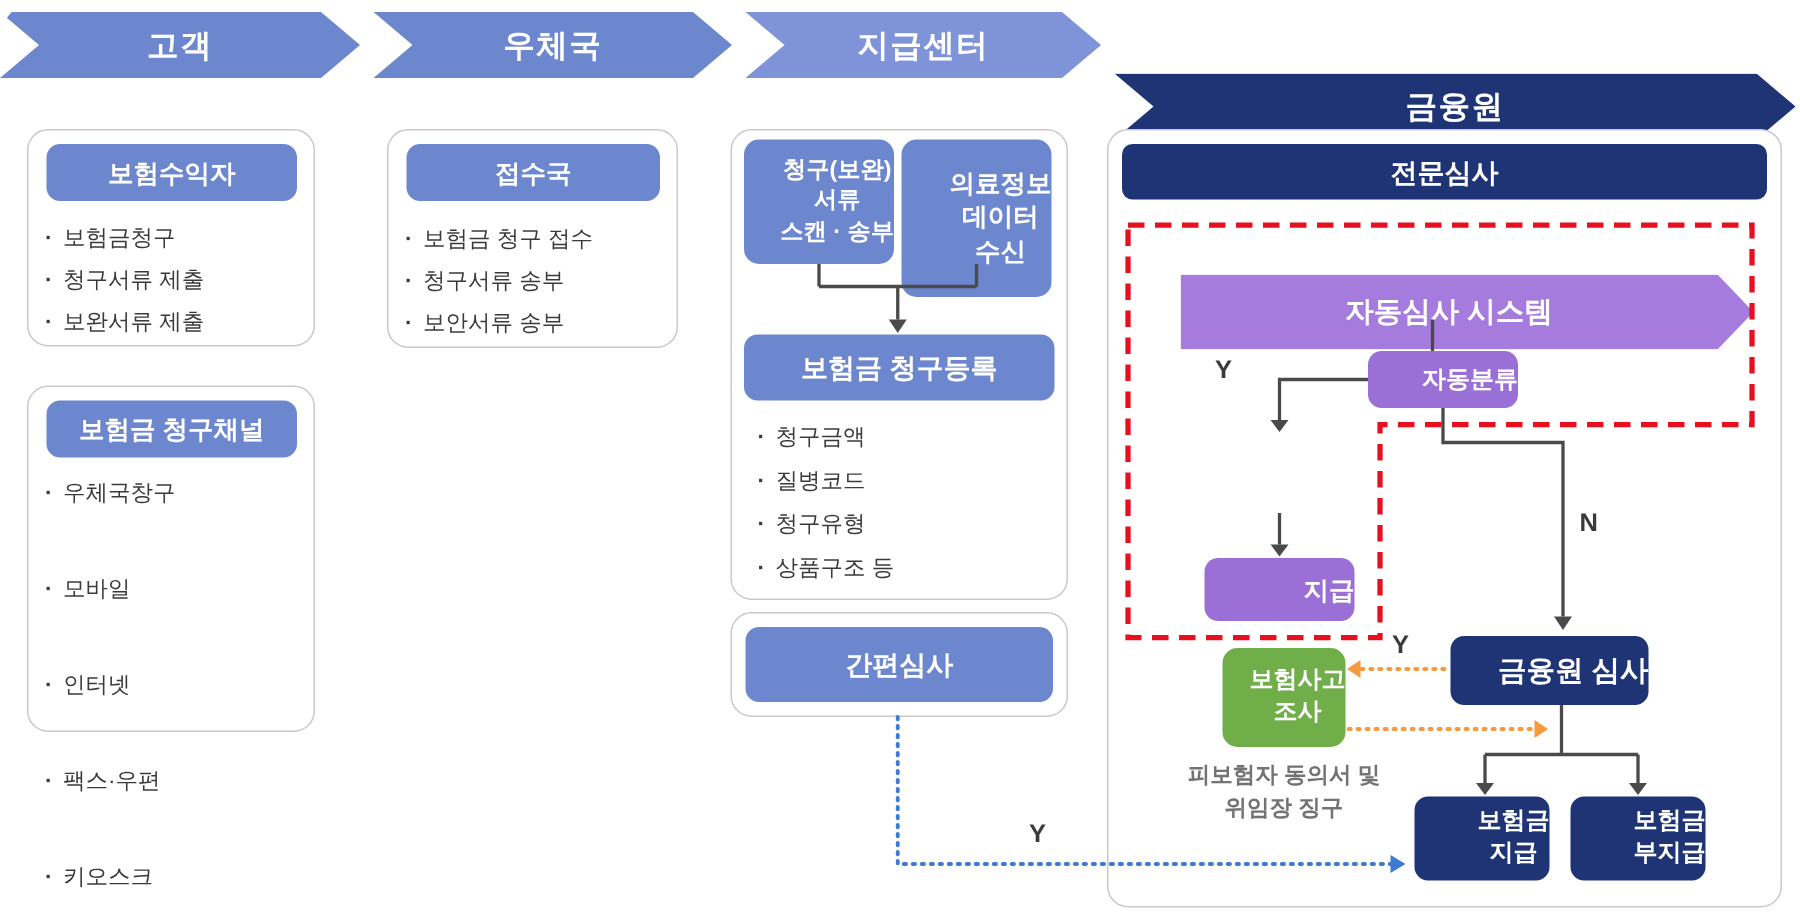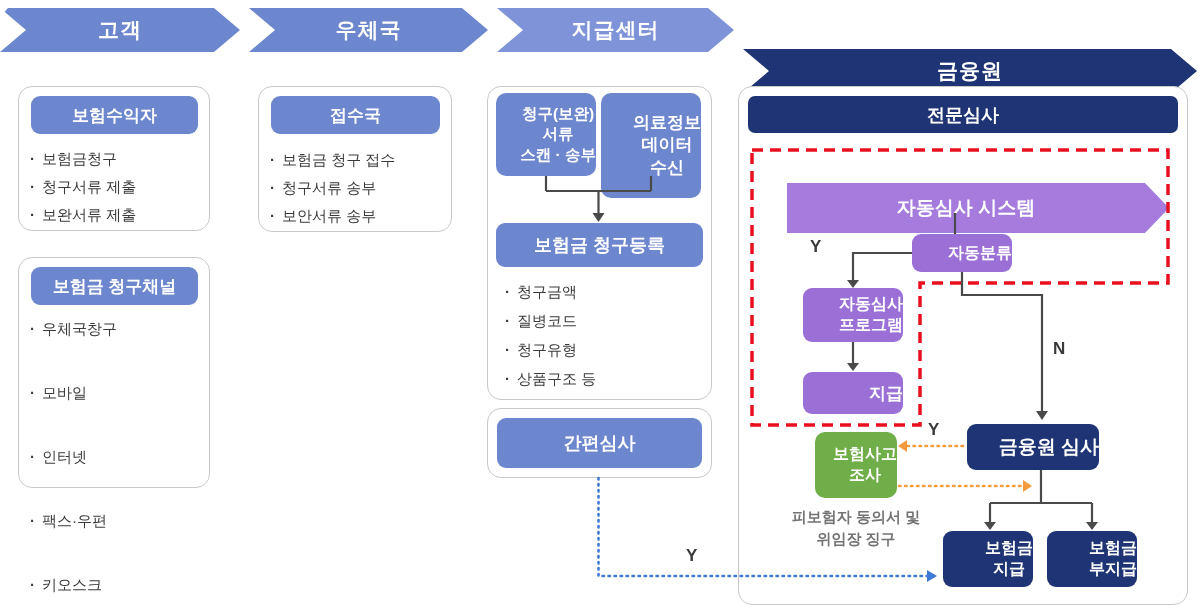--- a/index.html
+++ b/index.html
@@ -137,24 +137,20 @@
   <div class="pill pill-navy" style="left:748px;top:96px;width:430px;height:37px;font-size:18px;">
     <span>전문심사</span>
   </div>
 
   <div class="purple-arrow" style="left:787px;top:163px;width:382px;height:50px;margin-top:20px;">
     <span>자동심사 시스템</span>
   </div>
   <div class="fbox fbox-purple" style="left:912px;top:234px;width:100px;height:38px;font-size:16px;">
     <span>자동분류</span>
   </div>
-  <div class="fbox fbox-purple" style="left:803px;top:288px;width:100px;height:54px;font-size:16px;line-height:1.3;">
-    <span>자동심사
-프로그램</span>
-  </div>
   <div class="fbox fbox-purple" style="left:803px;top:372px;width:100px;height:42px;font-size:17px;">
     <span>지급</span>
   </div>
   <div class="fbox fbox-navy" style="left:967px;top:424px;width:132px;height:46px;font-size:19px;">
     <span>금융원 심사</span>
   </div>
   <div class="fbox fbox-green" style="left:815px;top:432px;width:82px;height:66px;font-size:16px;line-height:1.3;">
     <span>보험사고
 조사</span>
   </div>

